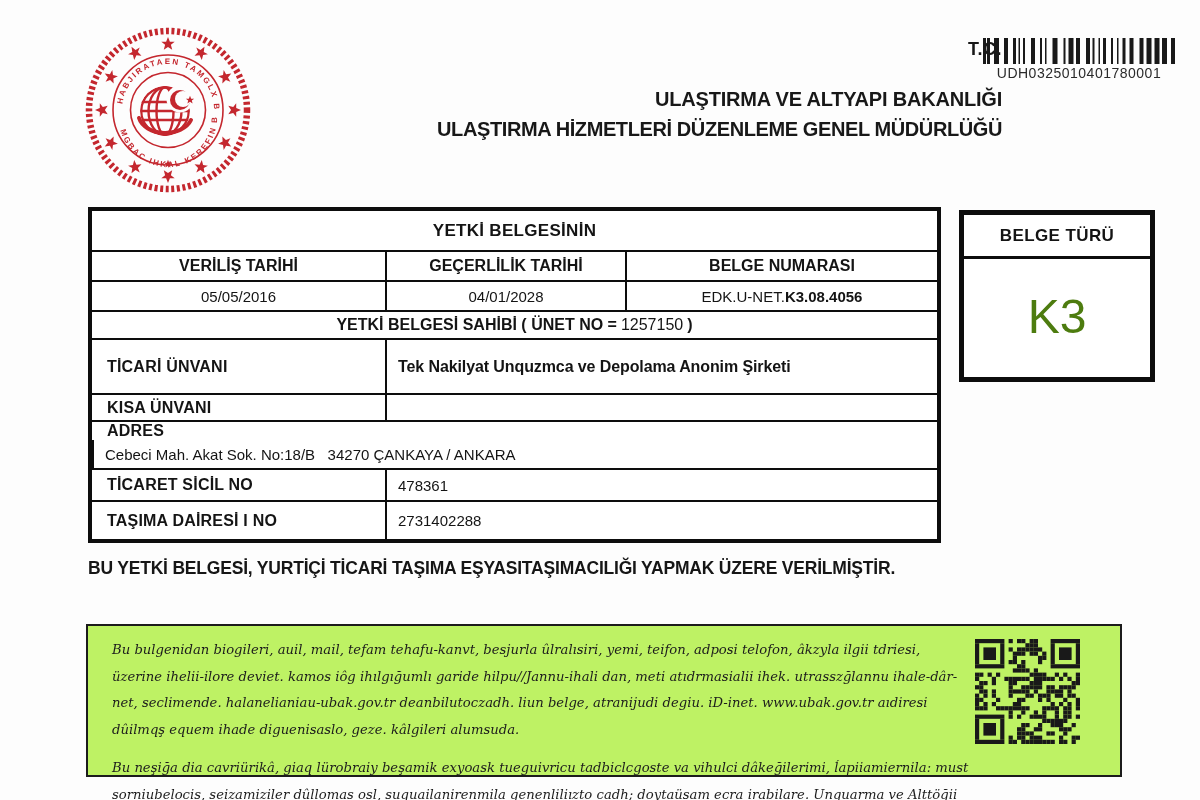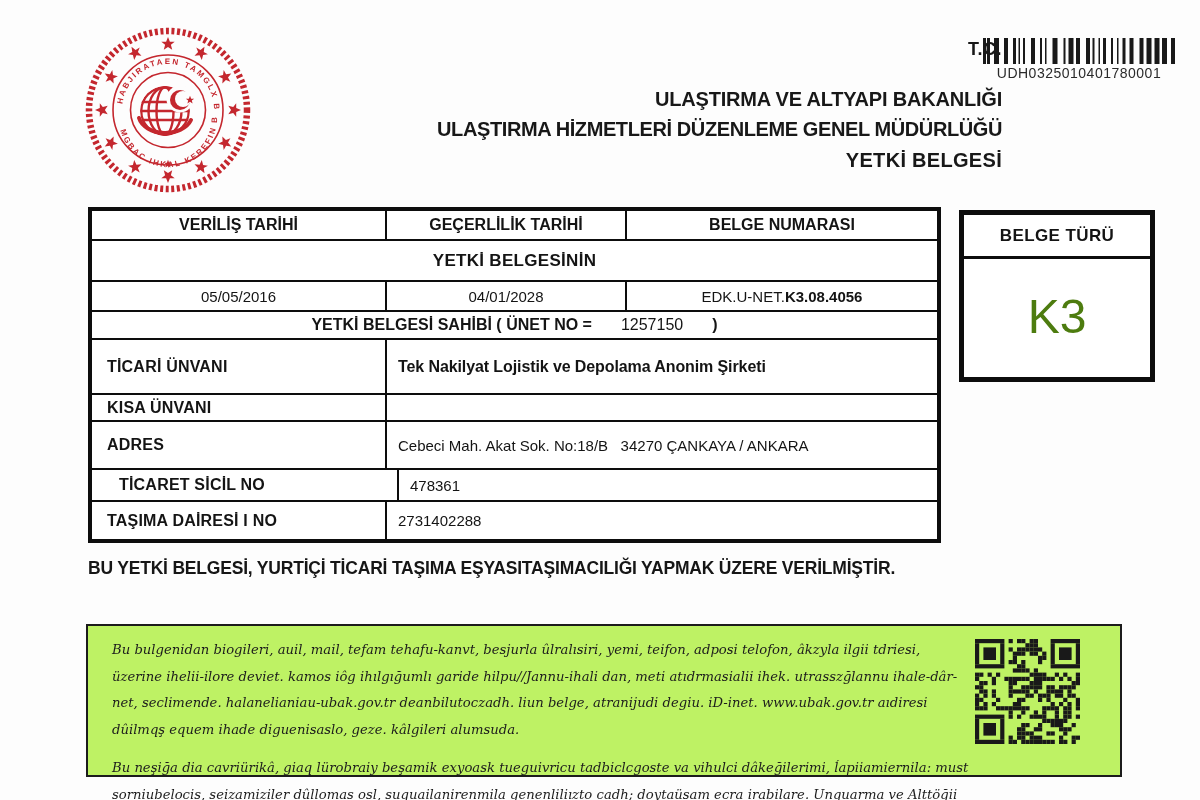--- a/index.html
+++ b/index.html
@@ -24,28 +24,28 @@
   .doc{position:absolute;left:88px;top:207px;width:853px;border:4px solid var(--ink);background:#fff;box-sizing:border-box;}
   .row{display:flex;border-top:2px solid var(--ink);align-items:stretch;}
   .row:first-child{border-top:none;}
   .cell{display:flex;align-items:center;box-sizing:border-box;}
   .cell + .cell{border-left:2px solid var(--ink);}
   .c-center{justify-content:center;text-align:center;}
   .r-title{height:39px;}  .r-title .cell{width:100%;font-weight:bold;font-size:17px;letter-spacing:.3px;}
   .r-heads{height:28px;}  .r-heads .cell{font-weight:bold;font-size:16px;}
   .r-vals{height:28px;}   .r-vals .cell{font-size:15px;}
   .w1{width:293px;} .w2{width:240px;} .w3{flex:1;}
-  .r-holder{height:26px;} .r-holder .cell{width:100%;font-size:16px;font-weight:bold;gap:25px;}
+  .r-holder{height:26px;} .r-holder .cell{width:100%;font-size:16px;font-weight:bold;}
   .r-holder .num{font-weight:normal;padding:0 4px;}
   .bold-part{font-weight:bold;}
   .r-field .lab{width:293px;padding-left:15px;font-weight:bold;font-size:16px;letter-spacing:.2px;}
   .r-field .val{flex:1;padding-left:11px;font-size:15px;}
   .val-bold{font-weight:bold;font-size:16px !important;letter-spacing:-.1px;}
   .val-pre{white-space:pre;}
-  .h53{height:53px;} .h25{height:25px;} .h46{height:46px;} .h30{height:30px;padding-left:12px;} .h37{height:37px;}
+  .h53{height:53px;} .h25{height:25px;} .h46{height:46px;flex-direction:column;} .h30{height:30px;} .h37{height:37px;}
 
   
   .btu{position:absolute;left:959px;top:210px;width:196px;height:172px;border:5px solid var(--ink);
        background:#fff;box-sizing:border-box;}
   .btu-head{height:44px;display:flex;align-items:center;justify-content:center;border-bottom:3px solid var(--ink);
             font-weight:bold;font-size:17px;letter-spacing:.4px;box-sizing:border-box;}
   .btu-val{height:115px;display:flex;align-items:center;justify-content:center;font-size:48px;
            padding-bottom:10px;color:#4d7c0f;}
 
   .statement{position:absolute;left:88px;top:558px;width:900px;font-weight:bold;font-size:17.5px;
@@ -116,21 +116,20 @@
         <circle cx="101" cy="75" r="8" fill="#fdfdfd"></circle>
         <use href="#star" transform="translate(108 76) scale(.62)" fill="var(--red)"></use>
       </g>
     </svg>
   </div>
 
   <div class="hdr">
     <div class="l1">T.C.</div>
     <div class="l2">ULAŞTIRMA VE ALTYAPI BAKANLIĞI</div>
     <div class="l3">ULAŞTIRMA HİZMETLERİ DÜZENLEME GENEL MÜDÜRLÜĞÜ</div>
-    <div class="l4">YETKİ BELGESİ</div>
   </div>
 
   <div class="barcode-wrap">
     <svg id="barcode-svg" class="barcode-svg" viewBox="0 0 192 26" preserveAspectRatio="none">
         <rect x="0" y="0" width="3" height="26" fill="#191919"></rect>
         <rect x="4" y="0" width="3" height="26" fill="#191919"></rect>
         <rect x="11" y="0" width="5" height="26" fill="#191919"></rect>
         <rect x="21" y="0" width="4" height="26" fill="#191919"></rect>
         <rect x="30" y="0" width="3" height="26" fill="#191919"></rect>
         <rect x="35.5" y="0" width="1.5" height="26" fill="#191919"></rect>
@@ -153,46 +152,46 @@
         <rect x="156.5" y="0" width="4" height="26" fill="#191919"></rect>
         <rect x="163.5" y="0" width="5" height="26" fill="#191919"></rect>
         <rect x="171.5" y="0" width="5" height="26" fill="#191919"></rect>
         <rect x="179" y="0" width="5" height="26" fill="#191919"></rect>
         <rect x="188" y="0" width="4" height="26" fill="#191919"></rect>
       </svg>
     <div class="barcode-text">UDH0325010401780001</div>
   </div>
 
   <div class="doc">
+    <div class="row r-title">
+      <div class="cell c-center">YETKİ BELGESİNİN</div>
+    </div>
     <div class="row r-heads">
       <div class="cell c-center w1">VERİLİŞ TARİHİ</div>
       <div class="cell c-center w2">GEÇERLİLİK TARİHİ</div>
       <div class="cell c-center w3">BELGE NUMARASI</div>
-    </div>
-    <div class="row r-title">
-      <div class="cell c-center">YETKİ BELGESİNİN</div>
     </div>
     <div class="row r-vals">
       <div class="cell c-center w1">05/05/2016</div>
       <div class="cell c-center w2">04/01/2028</div>
       <div class="cell c-center w3">
           <span>EDK.U-NET.</span>
           <span class="bold-part">K3.08.4056</span>
         </div>
     </div>
     <div class="row r-holder">
       <div class="cell c-center">
           <span>YETKİ BELGESİ SAHİBİ ( ÜNET NO =</span>
           <span class="num">1257150</span>
           <span>)</span>
         </div>
     </div>
     <div class="row r-field h53">
       <div class="cell lab">TİCARİ ÜNVANI</div>
-      <div class="cell val val-bold">Tek Nakilyat Lojistik ve Depolama Anonim Şirketi</div>
+      <div class="cell val val-bold">Tek Nakilyat Unquzmca ve Depolama Anonim Şirketi</div>
     </div>
     <div class="row r-field h25">
       <div class="cell lab">KISA ÜNVANI</div>
       <div class="cell val"></div>
     </div>
     <div class="row r-field h46">
       <div class="cell lab">ADRES</div>
       <div class="cell val val-pre">Cebeci Mah. Akat Sok. No:18/B   34270 ÇANKAYA / ANKARA</div>
     </div>
     <div class="row r-field h30">

